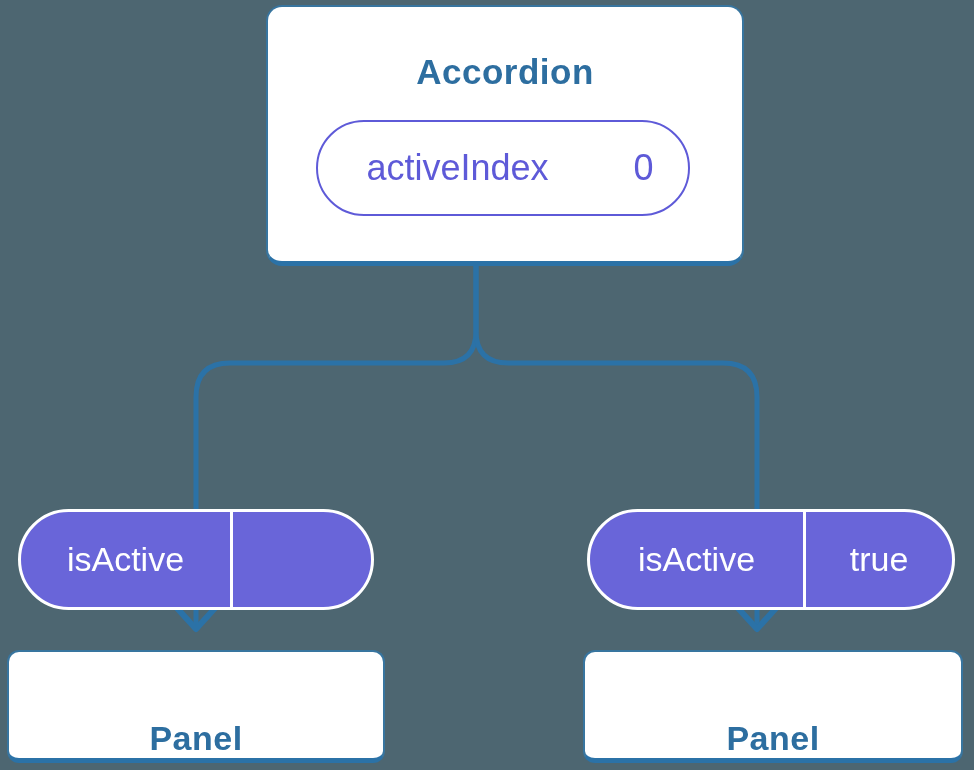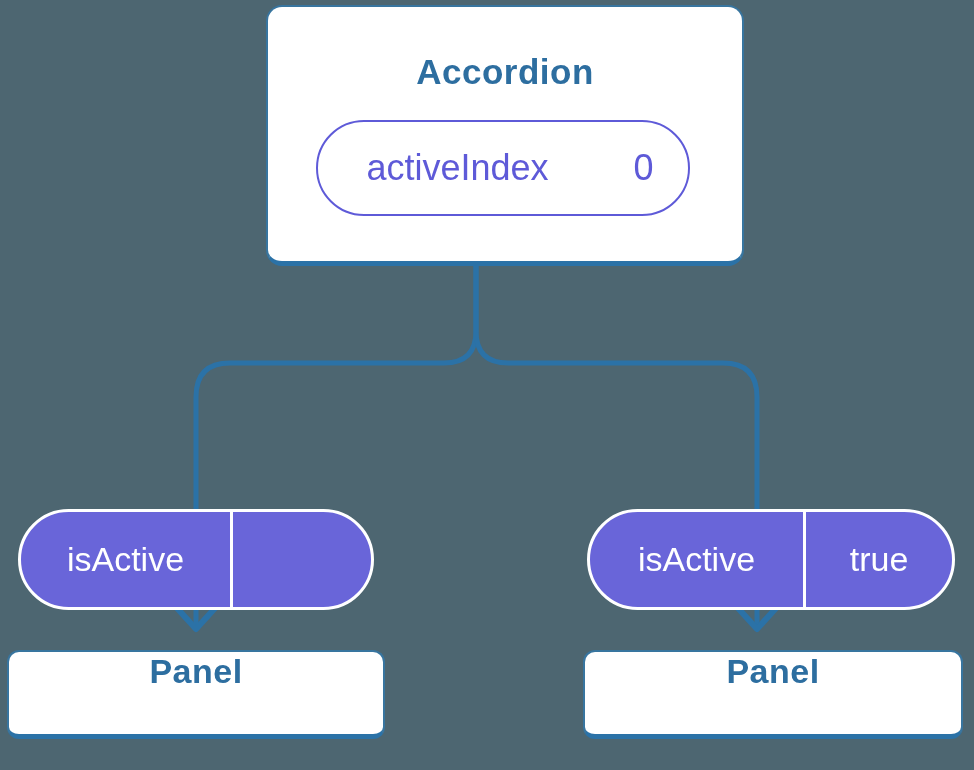--- a/index.html
+++ b/index.html
@@ -115,27 +115,27 @@
   .prop-pill .cell.value { flex: 1; }
   .prop-pill .divider {
     width: 3px;
     background: var(--card-white);
   }
 
   
   .panel-card {
     position: absolute;
     top: 650px;
-    height: 89px;
+    height: 113px;
     background: var(--card-white);
     border: 2px solid var(--card-border-blue);
     border-bottom: 5px solid var(--connector-blue);
     border-radius: 12px;
     display: flex;
-    align-items: flex-start;
+    align-items: flex-end;
     justify-content: center;
     z-index: 2;
   }
   .panel-card.left  { left: 7px;   width: 378px; }
   .panel-card.right { left: 583px; width: 380px; }
   .panel-label {
     font-size: 34px;
     font-weight: 600;
     letter-spacing: 0.5px;
     color: var(--heading-blue);

